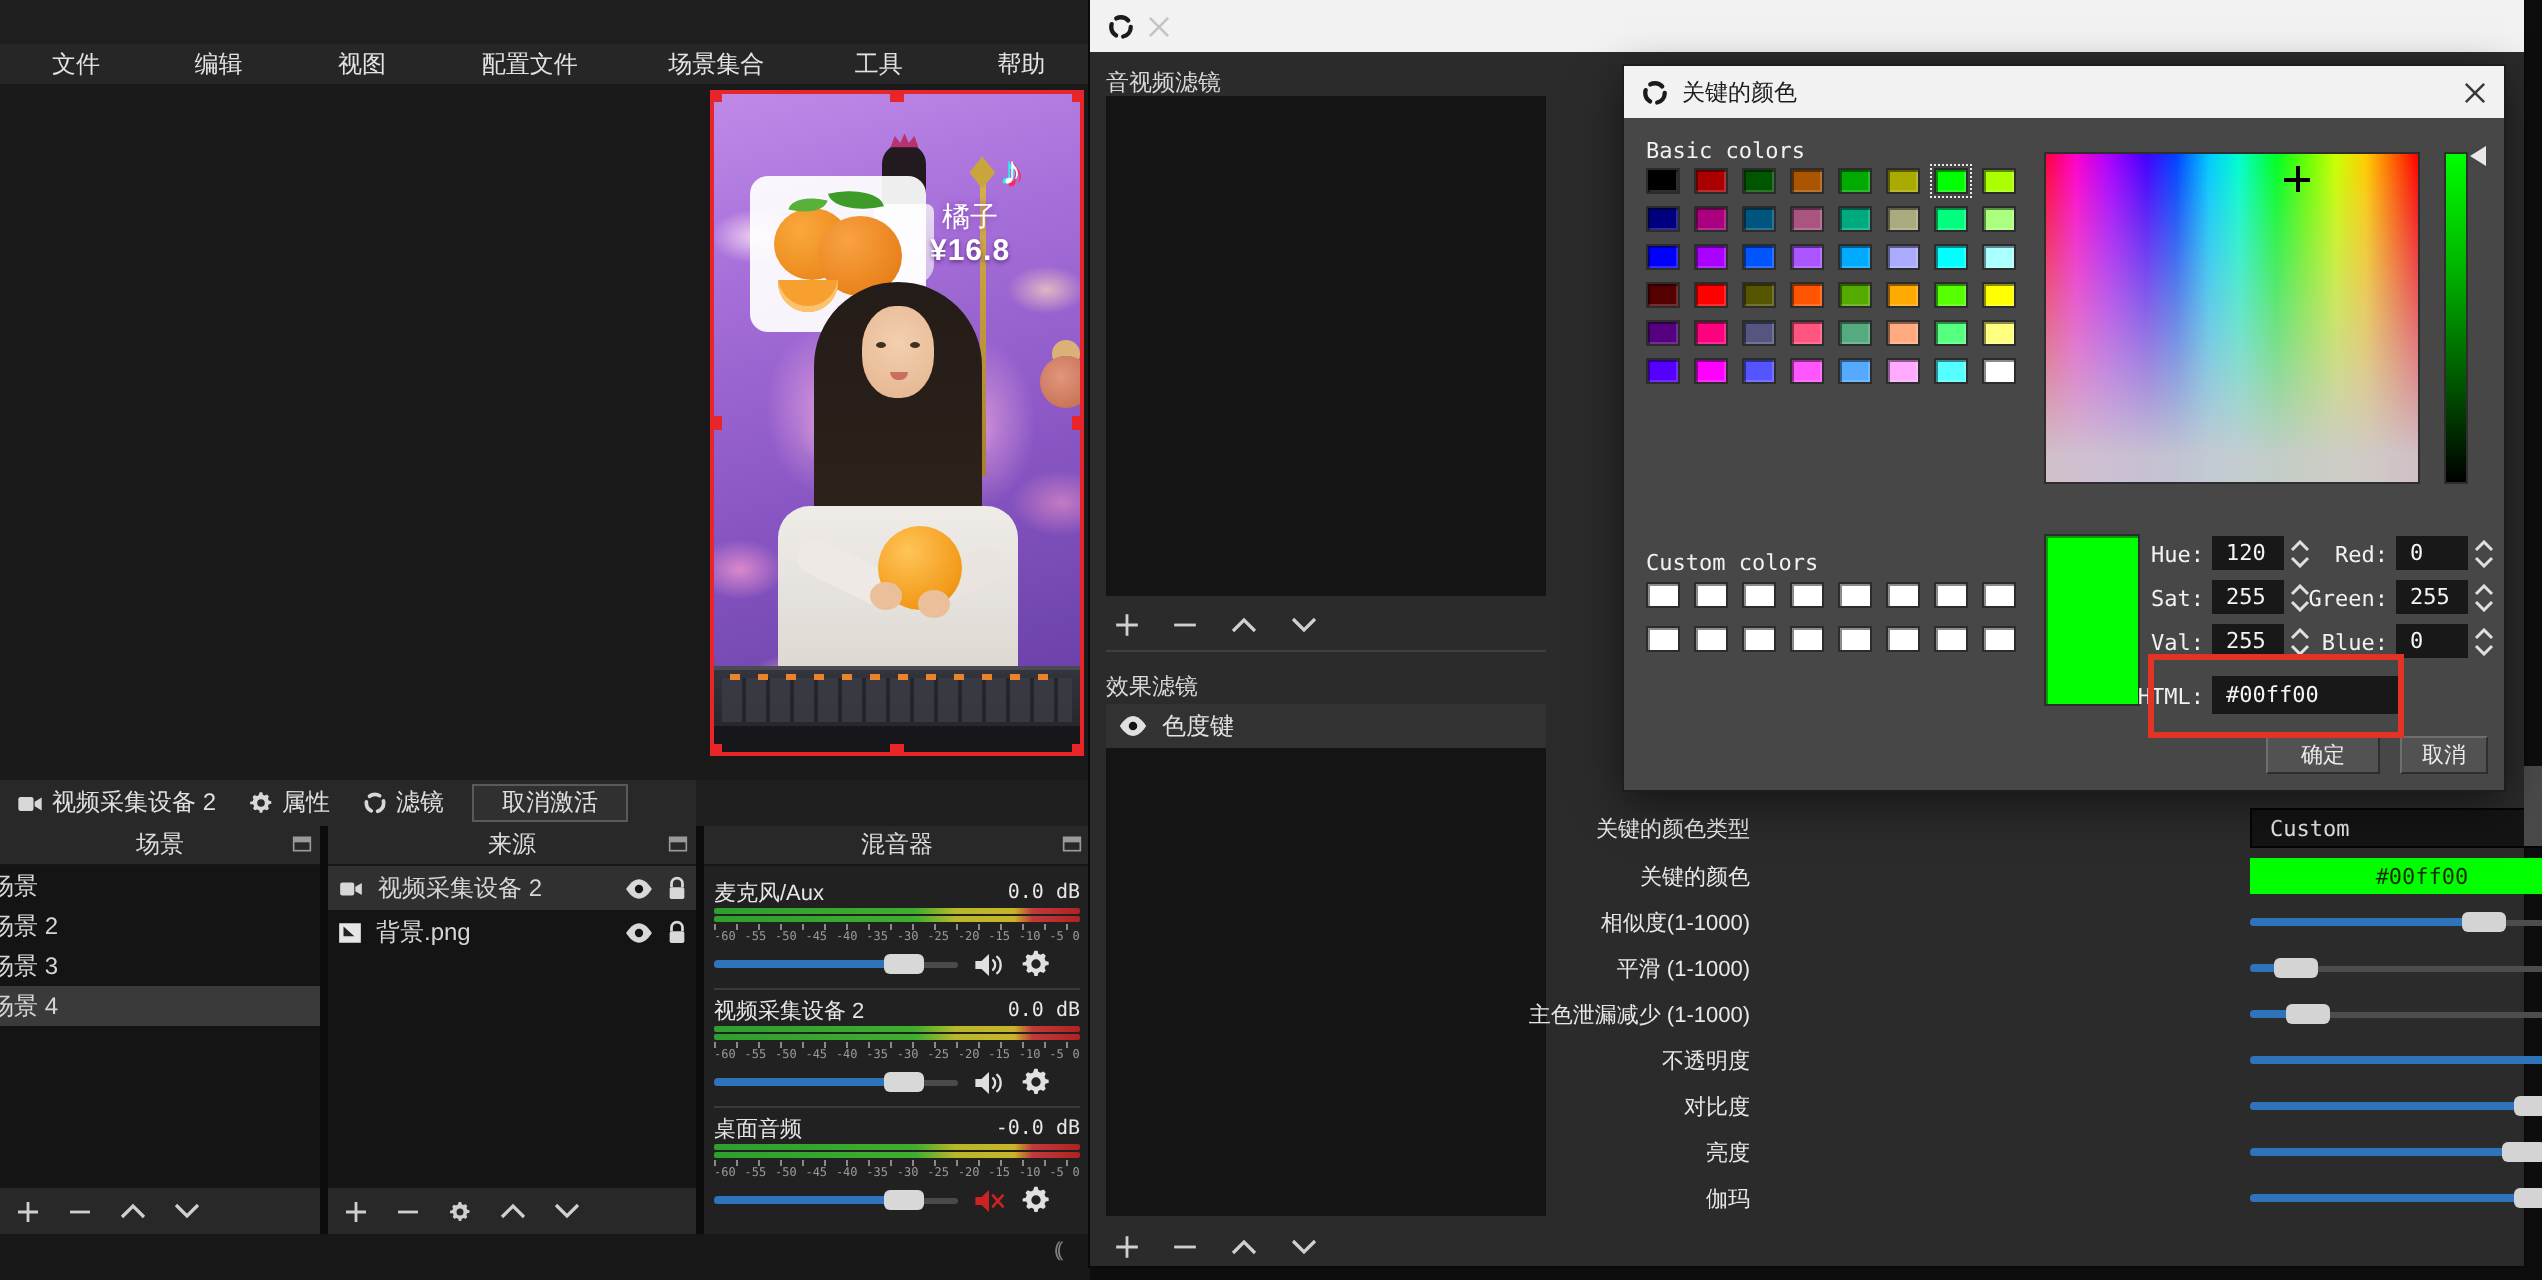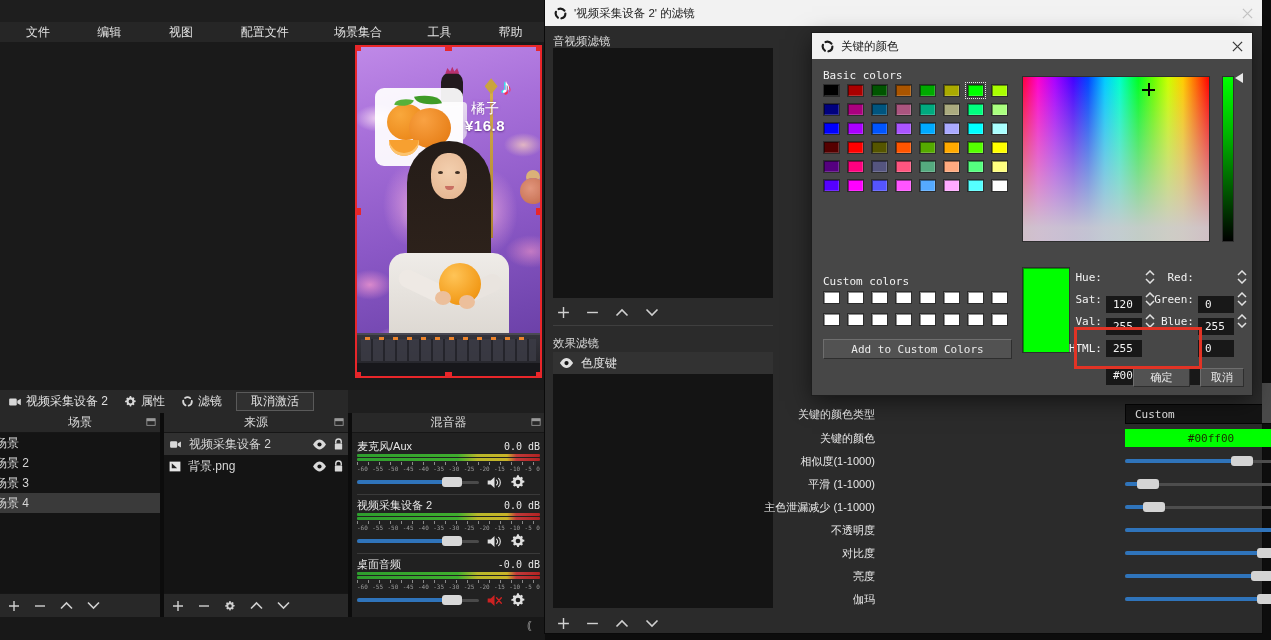--- a/index.html
+++ b/index.html
@@ -143,21 +143,21 @@
     background:linear-gradient(to bottom, rgba(200,200,200,0) 0%, rgba(205,202,208,.95) 92%),
       linear-gradient(90deg,#ff0040 0%,#ff00cc 8%,#aa00ff 17%,#4400ff 27%,#0044ff 35%,#00ccff 44%,#00ffcc 52%,#00ff22 62%,#66ff00 70%,#ccff00 78%,#ffcc00 86%,#ff6600 93%,#ff0000 100%); }
   .cross { position:absolute; width:13px; height:13px; }
   .cross:before { content:""; position:absolute; left:6px; top:0; width:1.6px; height:13px; background:#000; }
   .cross:after { content:""; position:absolute; left:0; top:6px; width:13px; height:1.6px; background:#000; }
   #valbar { position:absolute; left:410px; top:43px; width:12px; height:166px; border:1px solid #2e2e2e; background:linear-gradient(#00ff00,#00b400 35%,#005500 70%,#000); }
   #valarrow { position:absolute; left:423px; top:40px; width:0; height:0; border-top:5px solid transparent; border-bottom:5px solid transparent; border-right:8px solid #e8e8e8; }
   #cprev { position:absolute; left:210px; top:234px; width:48px; height:86px; border:1px solid #2e2e2e; box-shadow:inset 1px 1px 0 rgba(0,0,0,.4); }
   .srow { position:absolute; height:17px; }
   .slab { position:absolute; font-size:11px; color:#f2f2f2; text-align:right; }
-  .sbox { position:absolute; height:17px; background:#181818; color:#f4f4f4; font-size:11px; display:flex; align-items:center; padding-left:7px;margin-top:28px; }
+  .sbox { position:absolute; height:17px; background:#181818; color:#f4f4f4; font-size:11px; display:flex; align-items:center; padding-left:7px; }
   .schev { position:absolute; display:flex; flex-direction:column; gap:2px; color:#e0e0e0; }
   #okbtn { left:321px; top:335px; width:57px; height:19px; font-family:"Liberation Sans",sans-serif; }
   #cancelbtn { left:388px; top:335px; width:44px; height:19px; font-family:"Liberation Sans",sans-serif; }
   #red-annot { left:1074px; top:327px; width:128px; height:42px; border:3px solid #e23325; z-index:50; }
 
   svg { display:block; }
 </style>
 </head>
 <body>
 
@@ -515,21 +515,20 @@
   <div id="wave" class="abs">((</div>
 </div>
 
 <div id="filters" class="abs">
   <div class="dlg-title">
     <span class="icon">
       <svg width="13" height="13" viewBox="0 0 24 24">
           <circle cx="12" cy="12" r="9" fill="none" stroke="#1b1b1b" stroke-width="4" stroke-dasharray="12 6.8" stroke-linecap="round"></circle>
         </svg>
     </span>
-    <span class="tt">'视频采集设备 2' 的滤镜</span>
     <span class="xbtn">
       <svg width="11" height="11" viewBox="0 0 12 12">
           <path d="M1 1l10 10M11 1L1 11" stroke="#c4c4c4" stroke-width="1.4"></path>
         </svg>
     </span>
   </div>
 
   <span class="flabel abs" id="af-label">音视频滤镜</span>
   <div id="af-list" class="abs"></div>
   <div id="ftb1" class="abs">
@@ -758,21 +757,20 @@
       <div class="well" style="background: rgb(255, 255, 255);"></div>
       <div class="well" style="background: rgb(255, 255, 255);"></div>
       <div class="well" style="background: rgb(255, 255, 255);"></div>
       <div class="well" style="background: rgb(255, 255, 255);"></div>
       <div class="well" style="background: rgb(255, 255, 255);"></div>
       <div class="well" style="background: rgb(255, 255, 255);"></div>
       <div class="well" style="background: rgb(255, 255, 255);"></div>
       <div class="well" style="background: rgb(255, 255, 255);"></div>
       <div class="well" style="background: rgb(255, 255, 255);"></div>
     </div>
-  <div class="qbtn" style="left:11px;top:306px;width:189px;height:20px">Add to Custom Colors</div>
 
   <div id="huesat">
     <div class="cross" style="left:119px;top:6px"></div>
   </div>
   <div id="valbar"></div>
   <div id="valarrow"></div>
   <div id="cprev" style="background: rgb(0, 255, 0);"></div>
 
   <div class="srow" style="left:0;top:235px;width:440px">
     <span class="slab" style="left:252px;width:38px;top:3px">Hue:</span>

